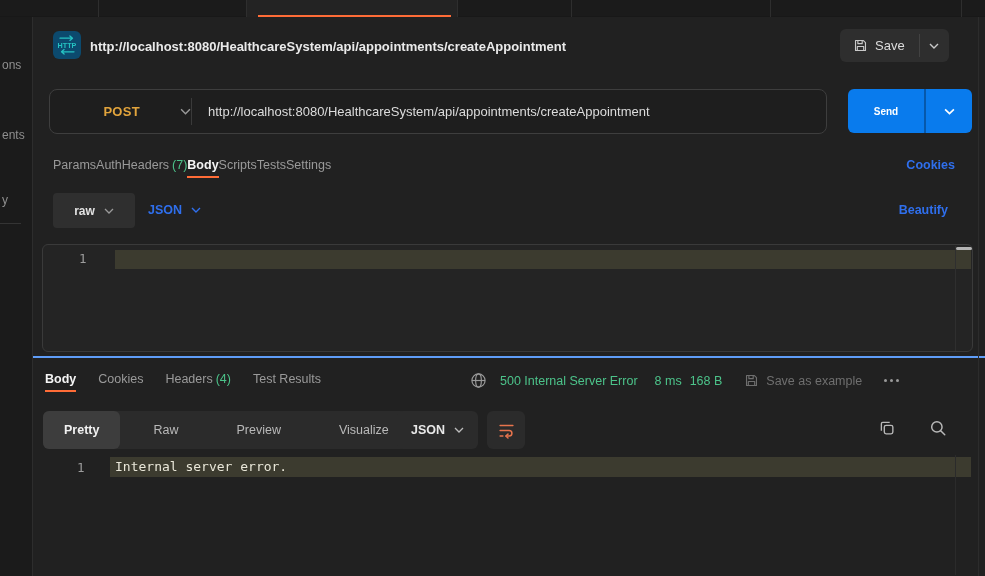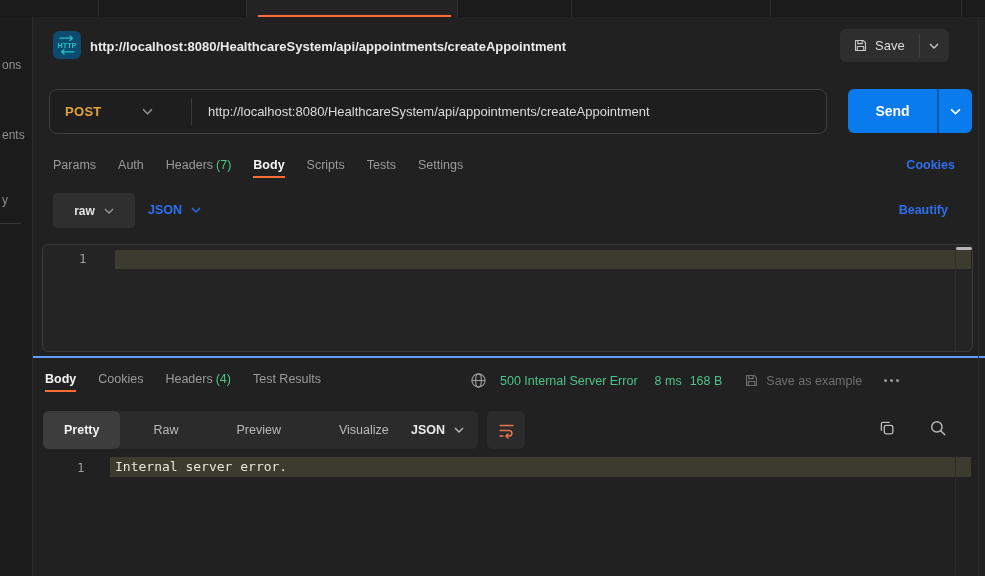--- a/index.html
+++ b/index.html
@@ -21,31 +21,31 @@
   .side-divider { position:absolute; left:0; top:206px; width:21px; height:1px; background:#343434; }
   
   .http-icon { position:absolute; left:53px; top:31px; width:28px; height:28px; background:#0c4a6e; border-radius:6px; display:flex; align-items:center; justify-content:center; }
   .req-title { position:absolute; left:90px; top:39px; font-size:13px; font-weight:bold; color:#eaeaea; white-space:nowrap; }
   .save-btn { position:absolute; left:840px; top:29px; height:33px; background:#2e2e2e; border-radius:6px; display:flex; align-items:stretch; cursor:pointer; }
   .save-main { display:flex; align-items:center; gap:7px; padding:0 14px 0 13px; font-size:13px; color:#dcdcdc; }
   .save-sep { width:1px; background:#424242; margin:5px 0; }
   .save-caret { display:flex; align-items:center; justify-content:center; width:29px; }
   
   .url-bar { position:absolute; left:49px; top:89px; width:778px; height:45px; border:1px solid #3e3e3e; border-radius:8px; background:#1e1e1e; display:flex; align-items:center; }
-  .method { display:flex; align-items:center; width:141px; padding-left:15px; }
+  .method { display:flex; align-items:center; width:141px; padding-left:15px;justify-content:flex-end; }
   .method-label { font-size:13px; font-weight:bold; color:#e2a43c; letter-spacing:.3px; }
   .method-caret { margin-left:40px; display:flex; }
   .url-divider { width:1px; height:27px; background:#3a3a3a; }
   .url-text { padding-left:16px; font-size:13px; color:#dcdcdc; white-space:nowrap; }
   .send-btn { position:absolute; left:848px; top:89px; height:44px; width:124px; background:#097bed; border-radius:6px; display:flex; align-items:stretch; cursor:pointer; }
-  .send-main { width:89px; display:flex; align-items:center; justify-content:center; font-size:14px; font-weight:bold; color:#fff; }
+  .send-main { width:76px; display:flex; align-items:center; justify-content:center; font-size:10px; font-weight:bold; color:#fff; }
   .send-sep { width:2px; background:rgba(0,0,0,.28); margin:0; }
   .send-caret { flex:1; display:flex; align-items:center; justify-content:center; }
   
-  .req-tabs { position:absolute; left:53px; top:158px; display:flex; gap:22px; font-size:12.5px; color:#9a9a9a; }
+  .req-tabs { position:absolute; left:53px; top:158px; display:flex; font-size:12.5px; color:#9a9a9a; }
   .tab { position:relative; cursor:pointer; white-space:nowrap; }
   .tab .cnt { color:#4cc38a; margin-left:3px; }
   .tab.active { color:#f5f5f5; font-weight:bold; }
   .tab.active::after { content:""; position:absolute; left:0; right:0; bottom:-6px; height:2px; background:#ff6c37; }
   .cookies-link { position:absolute; right:30px; top:158px; font-size:12.5px; font-weight:600; color:#2f6fed; cursor:pointer; }
   
   .raw-btn { position:absolute; left:53px; top:193px; width:82px; height:35px; background:#2f2f2f; border-radius:4px; display:flex; align-items:center; justify-content:center; gap:9px; cursor:pointer; }
   .raw-btn span { font-size:12px; font-weight:bold; color:#e3e3e3; }
   .json-dd { position:absolute; left:148px; top:203px; display:flex; align-items:center; gap:9px; cursor:pointer; }
   .json-dd span { font-size:12.5px; font-weight:bold; color:#2f6fed; }

